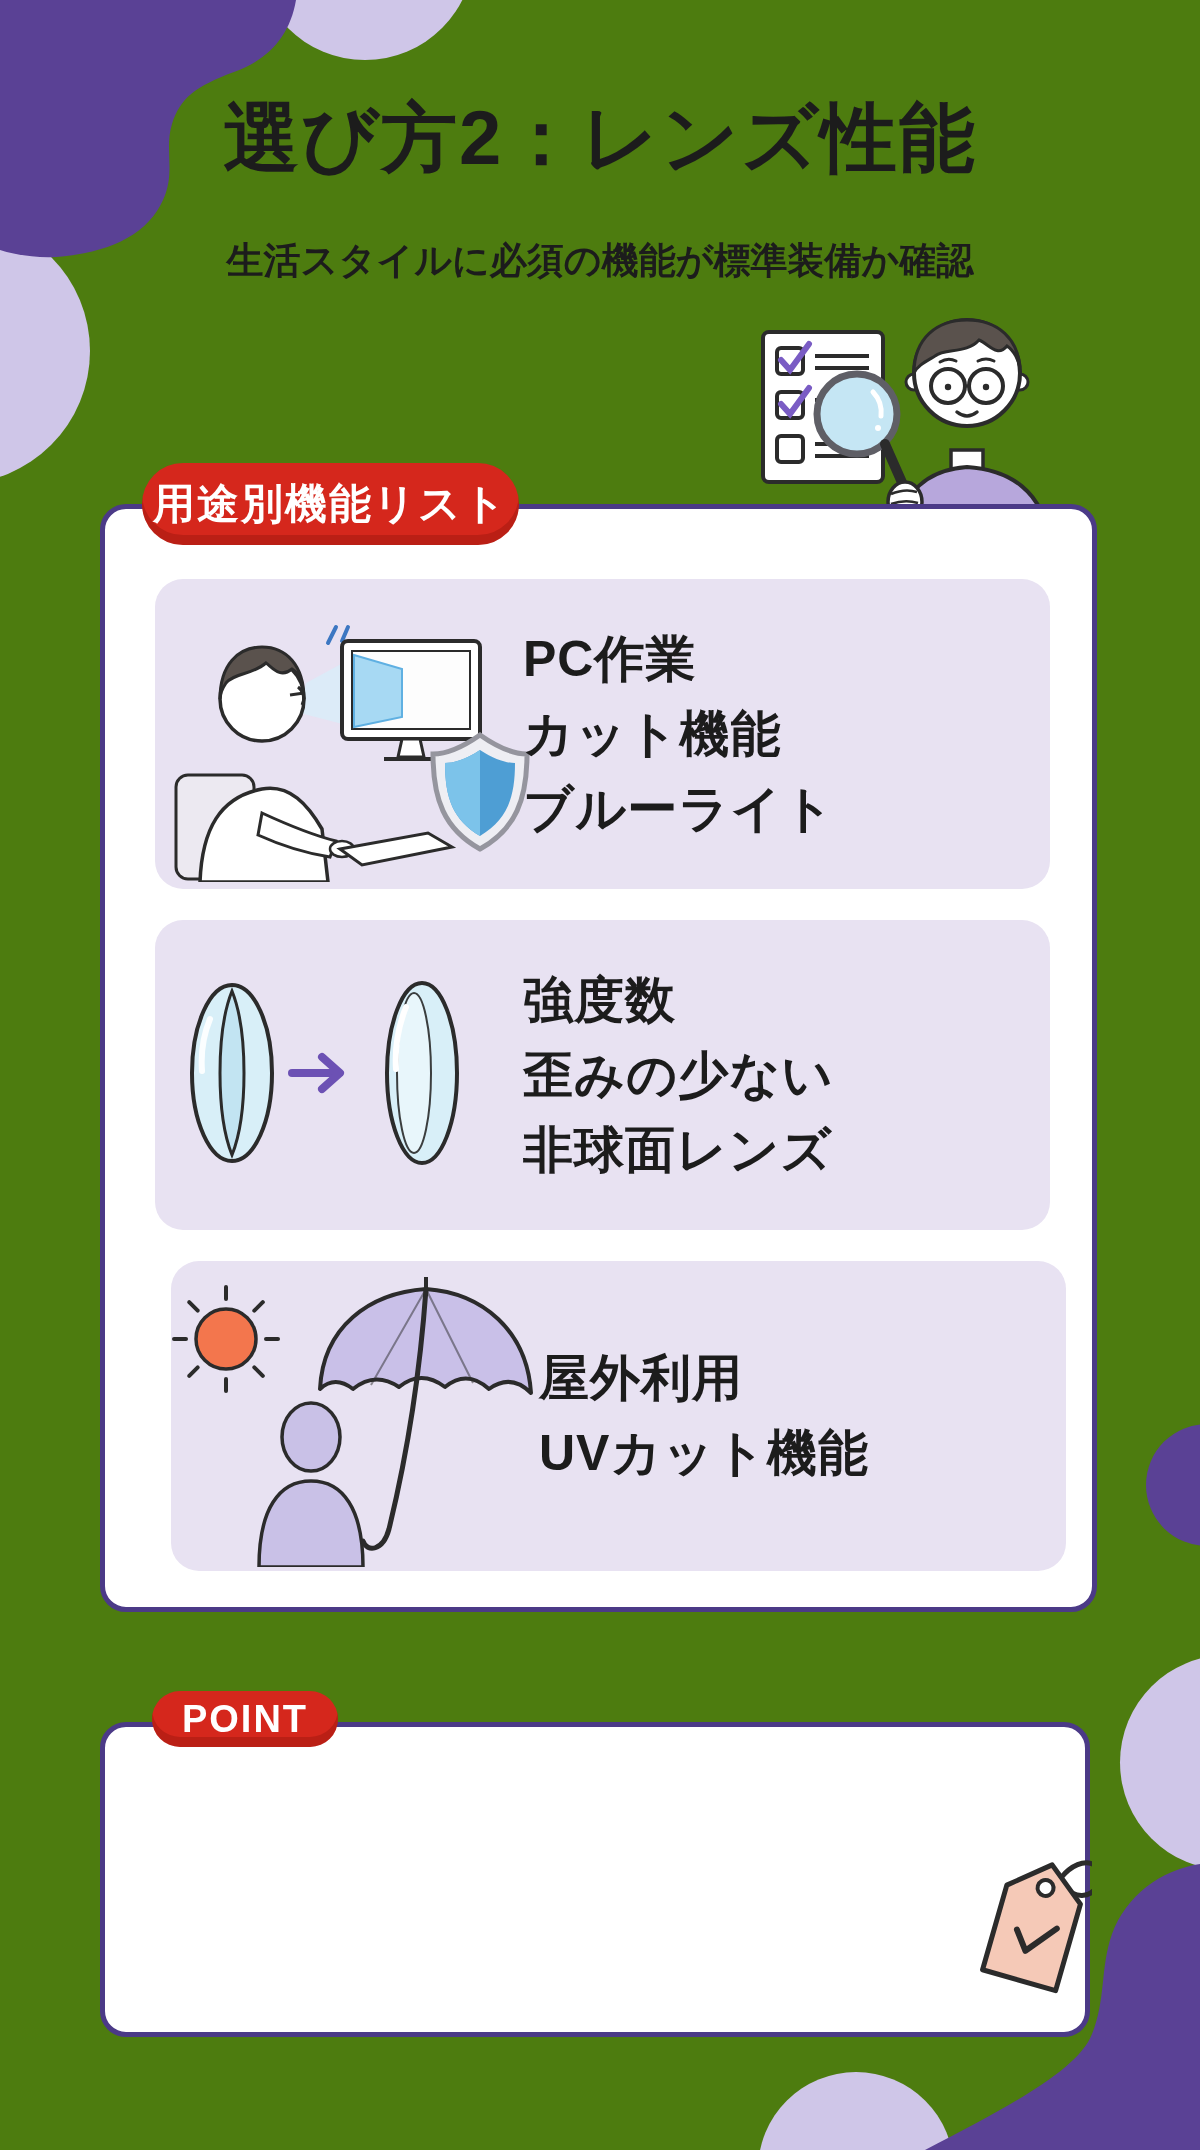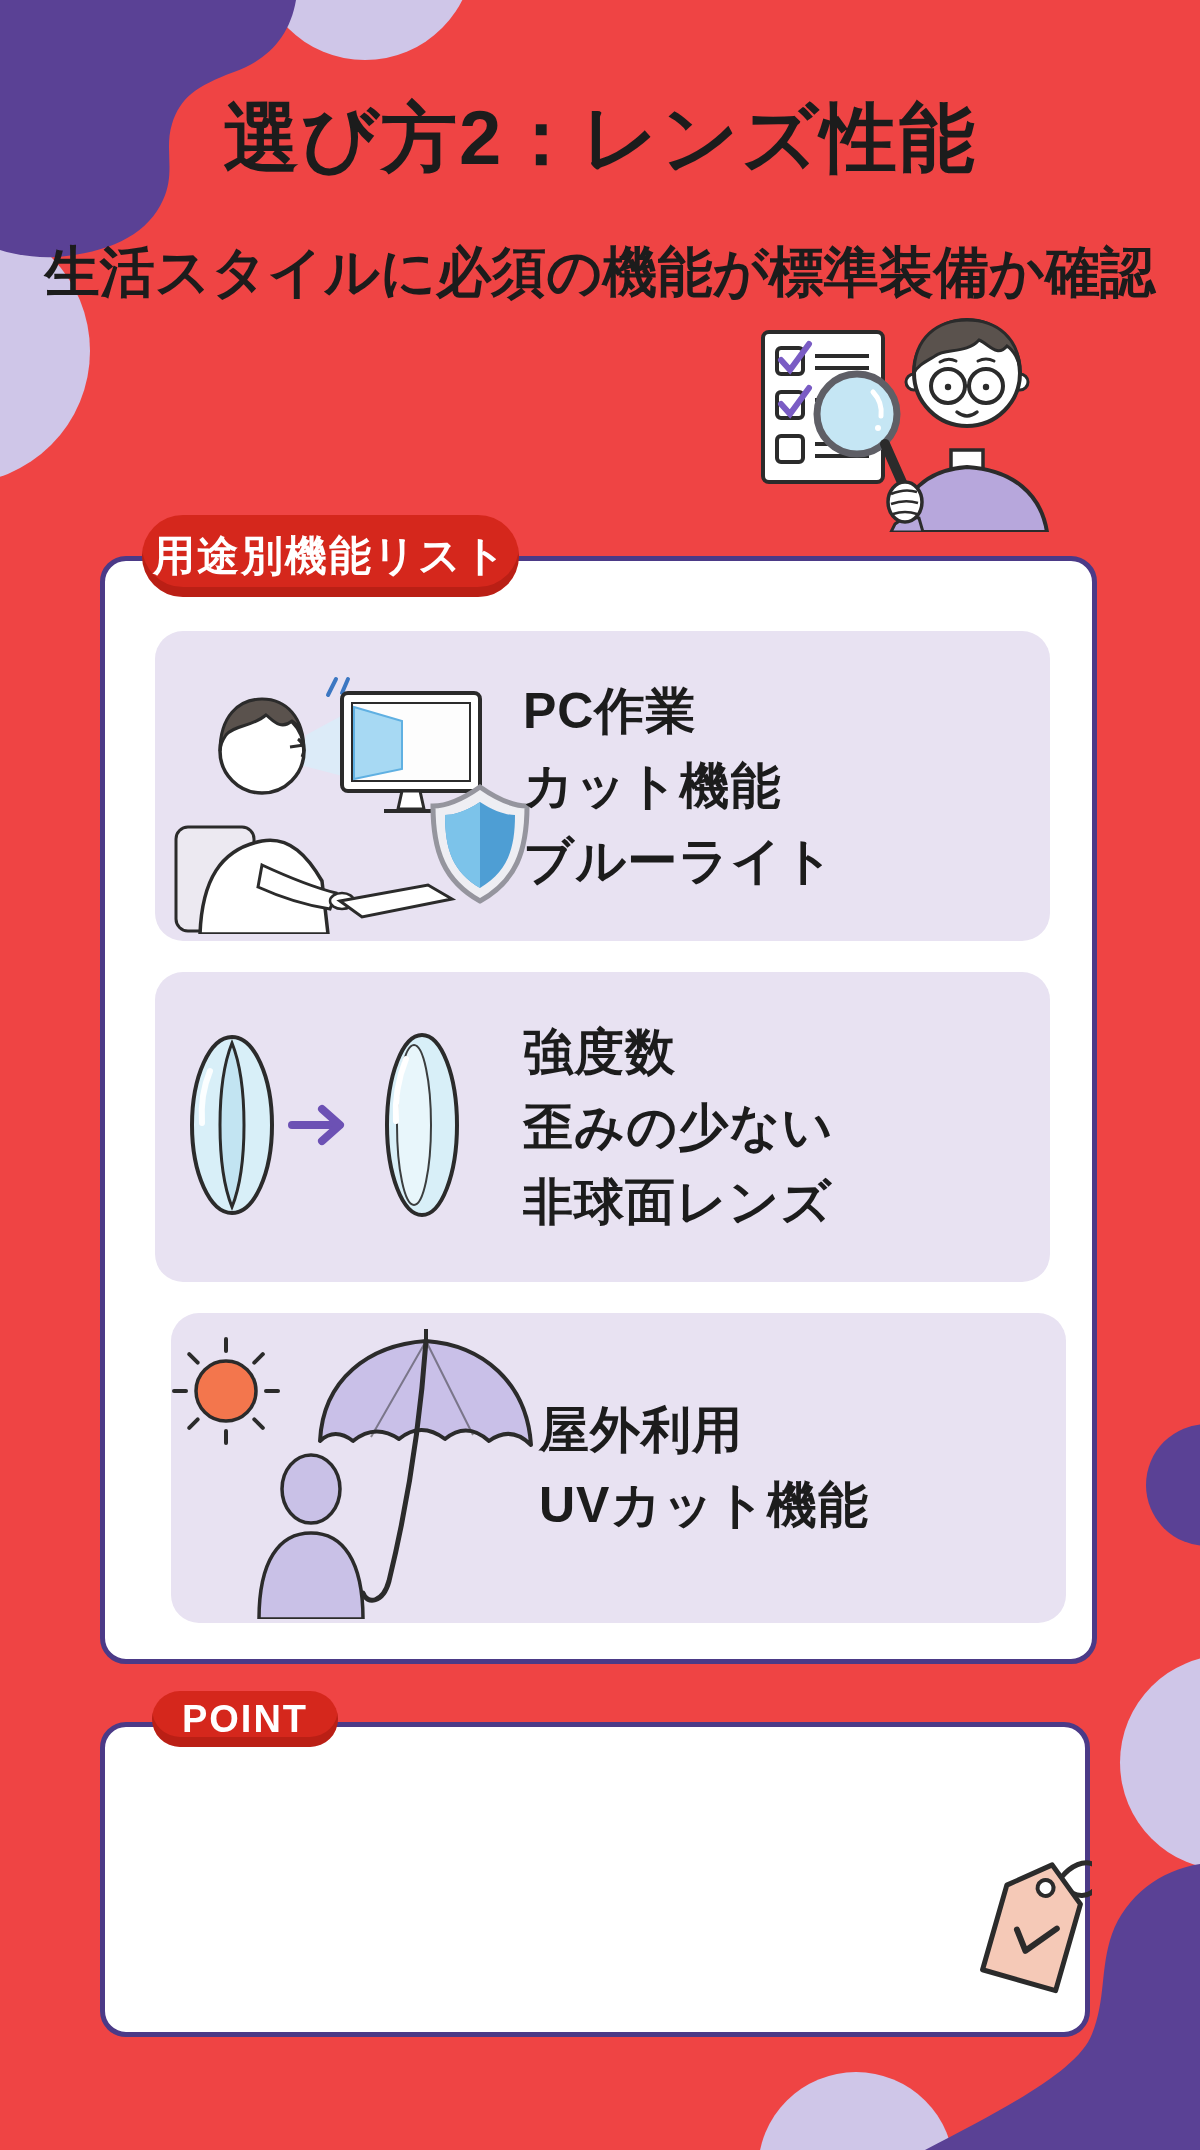--- a/index.html
+++ b/index.html
@@ -1,44 +1,44 @@
 <!DOCTYPE html>
 <html><head>
 <meta charset="utf-8">
 <style>
   * { margin:0; padding:0; box-sizing:border-box; }
   body { background:#ffffff; font-family:"Liberation Sans", sans-serif; }
   .canvas {
     position:relative; width:1200px; height:2150px;
-    background:#ef4444; overflow:hidden; color:#1c1c1c;
+    background:#4d7c0f; overflow:hidden; color:#1c1c1c;
   }
   
   .blob-svg { position:absolute; display:block; }
   .circle { position:absolute; border-radius:50%; }
   .lavender { background:#cfc6e8; }
   .darkpurple { background:#5a4195; }
   .circ-top-center { left:256px; top:-158px; width:218px; height:218px; }
   .circ-left-mid   { left:-176px; top:218px; width:266px; height:266px; }
   .circ-right-mid  { left:1146px; top:1424px; width:122px; height:122px; }
   .circ-right-low  { left:1120px; top:1655px; width:215px; height:215px; }
   .circ-bottom     { left:758px; top:2072px; width:196px; height:196px; }
   
   .title {
     position:absolute; top:88px; left:0; width:100%;
     text-align:center; font-size:76px; font-weight:900; letter-spacing:2px;
   }
   .subtitle {
     position:absolute; top:236px; left:0; width:100%;
-    text-align:center; font-size:55px; font-weight:800;
+    text-align:center; font-size:37px; font-weight:800;
   }
   .illus { position:absolute; display:block; }
   .illus-header { left:745px; top:310px; width:410px; height:222px; }
   
   .feature-box {
-    position:absolute; left:100px; top:556px; width:997px; height:1108px;
+    position:absolute; left:100px; top:504px; width:997px; height:1108px;
     background:#ffffff; border:5px solid #4b3a87; border-radius:26px;
   }
   .point-box {
     position:absolute; left:100px; top:1722px; width:990px; height:315px;
     background:#ffffff; border:5px solid #4b3a87; border-radius:26px;
   }
   .badge {
     position:absolute; display:flex; align-items:center; justify-content:center;
     background:#d5271c; color:#ffffff; font-weight:900; border-radius:50px;
     box-shadow: inset 0 -10px 0 rgba(120,10,5,.28);

